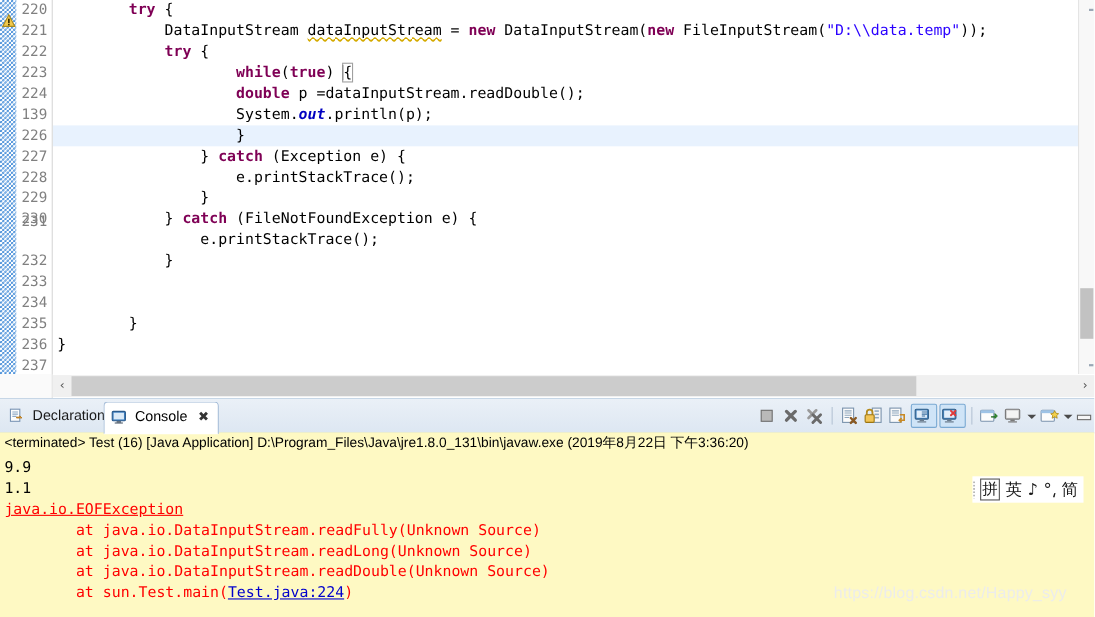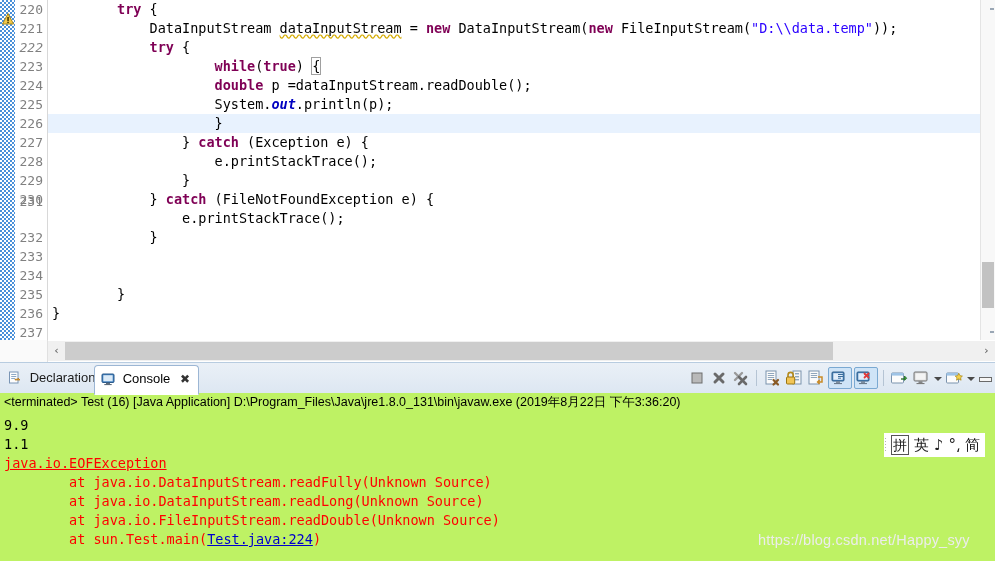--- a/index.html
+++ b/index.html
@@ -258,21 +258,21 @@
     width: 11px; height: 3px;
     border: 1px solid #6a6a6a;
     background: #f6f6f6;
   }
 
   #console-body {
     position: absolute;
     left: 0; top: 30px;
     width: 995px;
     height: 169px;
-    background: #bef264;
+    background: #fef9c3;
     overflow: hidden;
   }
   #proc-line {
     position: absolute;
     left: 4px; top: 1px;
     font-size: 12.5px;
     color: #000;
     white-space: pre;
     font-family: "Liberation Sans", sans-serif;
   }
@@ -340,24 +340,24 @@
         <path d="M7 1.5 L12.5 12 L1.5 12 Z" fill="#f2c94c" stroke="#a88a20" stroke-width="1"></path>
         <rect x="6.3" y="5" width="1.5" height="4" fill="#3b2f00"></rect>
         <rect x="6.3" y="9.7" width="1.5" height="1.4" fill="#3b2f00"></rect>
       </svg>
     </span>
   </div>
 
   <div id="gutter">
       <div class="lineno" style="top: 0px;">220</div>
       <div class="lineno" style="top: 19px;">221</div>
-      <div class="lineno" style="top: 38px; font-style: italic;">222</div>
+      <div class="lineno" style="top: 38px;">222</div>
       <div class="lineno" style="top: 57px;">223</div>
       <div class="lineno" style="top: 76px;">224</div>
-      <div class="lineno" style="top: 95px;">225</div>
+      <div class="lineno" style="top: 95px;">139</div>
       <div class="lineno" style="top: 114px;">226</div>
       <div class="lineno" style="top: 133px;">227</div>
       <div class="lineno" style="top: 152px;">228</div>
       <div class="lineno" style="top: 171px;">229</div>
       <div class="lineno" style="top: 190px;">230</div>
       <div class="lineno" style="top: 192px;">231</div>
       <div class="lineno" style="top: 228px;">232</div>
       <div class="lineno" style="top: 247px;">233</div>
       <div class="lineno" style="top: 266px;">234</div>
       <div class="lineno" style="top: 285px;">235</div>
@@ -563,21 +563,21 @@
     </div>
   </div>
 
   <div id="console-body">
     <div id="proc-line">&lt;terminated&gt; Test (16) [Java Application] D:\Program_Files\Java\jre1.8.0_131\bin\javaw.exe (2019年8月22日 下午3:36:20)</div>
   <div class="outline" style="top: 23px;">9.9</div>
       <div class="outline" style="top: 42px;">1.1</div>
       <div class="outline errlink" style="top: 61px;">java.io.EOFException</div>
       <div class="outline err" style="top: 80px;">        at java.io.DataInputStream.readFully(Unknown Source)</div>
       <div class="outline err" style="top: 99px;">        at java.io.DataInputStream.readLong(Unknown Source)</div>
-      <div class="outline err" style="top: 118px;">        at java.io.FileInputStream.readDouble(Unknown Source)</div>
+      <div class="outline err" style="top: 118px;">        at java.io.DataInputStream.readDouble(Unknown Source)</div>
       <div class="outline err" style="top: 137px;"><span>        at sun.Test.main(</span><span class="lnk">Test.java:224</span><span>)</span></div>
     </div>
 </div>
 
 <div id="ime-bar">
   <span class="grip"></span>
 <span class="imeitem boxed">拼</span>
     <span class="imeitem">英</span>
     <span class="imeitem">♪</span>
     <span class="imeitem">°⸲</span>

